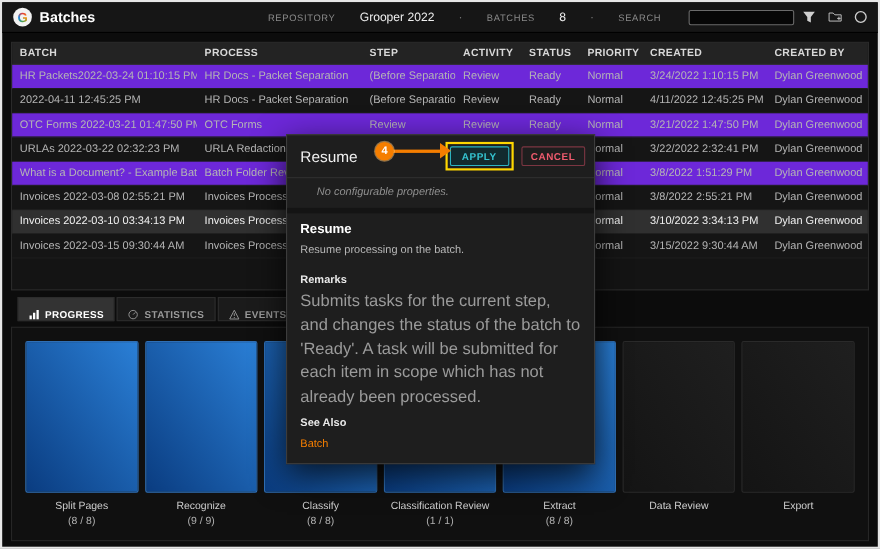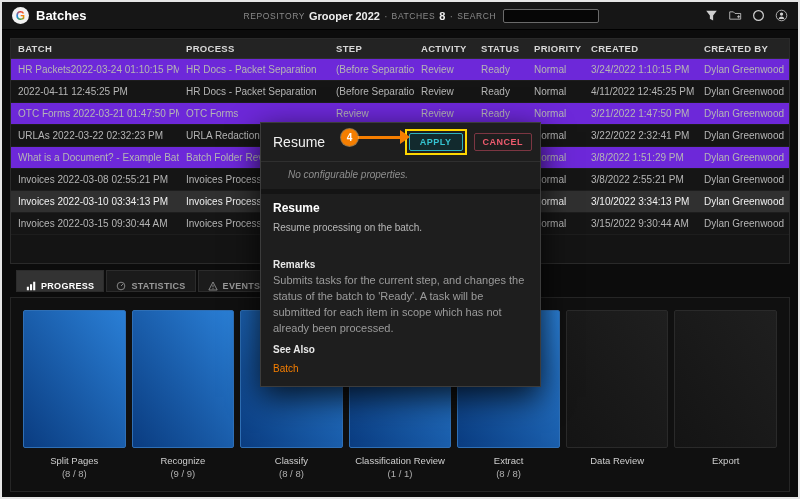--- a/index.html
+++ b/index.html
@@ -9,23 +9,23 @@
     font-family:"Liberation Sans", sans-serif;
     border:2px solid #e6e6e6;
     position:relative;
     overflow:hidden;
   }
   
   .topbar { height:28px; background:#161616; display:flex; align-items:center; padding:0 10px; gap:7px; border-bottom:1px solid #000; }
   .logo { width:17px; height:17px; border-radius:50%; background:#f2f2f2; display:flex; align-items:center; justify-content:center; flex:0 0 auto; }
   .logo span { font-weight:800; font-size:12px; background:conic-gradient(#e53935,#fb8c00,#43a047,#1e88e5,#e53935); -webkit-background-clip:text; background-clip:text; color:transparent; }
   .app-title { color:#fff; font-size:13px; font-weight:bold; }
-  .meta { margin-left:150px; display:flex; align-items:center; gap:4px; white-space:nowrap; }
+  .meta { margin-left:150px; display:flex; align-items:center; gap:22px; white-space:nowrap; }
   .lbl { color:#8a8a8a; font-size:8.5px; letter-spacing:.6px; }
-  .val { color:#eee; font-size:11px; font-weight:bold; }
+  .val { color:#eee; font-size:11px; font-weight:normal; }
   .dot { color:#777; font-size:11px; }
   .search { width:96px; height:14px; background:#060606; border:1px solid #6a6a6a; border-radius:2px; color:#ddd; font-size:10px; padding:0 4px; outline:none; margin-left:3px; }
   .top-icons { margin-left:auto; display:flex; gap:10px; align-items:center; color:#cfcfcf; }
   .ticon { display:flex; align-items:center; }
   
   .panel { margin:8px 8px 0; border:1px solid #2a2a2a; background:#141414; height:226px; overflow:hidden; }
   .thead, .trow { display:grid; grid-template-columns:168px 150px 85px 60px 53px 57px 113px 1fr; align-items:center; }
   .thead { background:#232323; height:20px; border-bottom:1px solid #2e2e2e; }
   .hcell { color:#d8d8d8; font-size:9.5px; font-weight:bold; padding-left:7px; letter-spacing:.3px; white-space:nowrap; overflow:hidden; }
   .trow { height:22px; background:#6d28d9; border-bottom:1px solid #1d1d1d; }
@@ -53,23 +53,23 @@
   .dlg-title { color:#f0f0f0; font-size:14px; font-weight:500; }
   .apply-hl { margin-left:auto; border:2px solid #ffd600; padding:2px; display:inline-flex; }
   .btn-apply { border:1px solid #2bb3c0; color:#35c4d1; background:#122a2e; font-size:9px; font-weight:bold; padding:3px 10px; letter-spacing:.5px; border-radius:2px; cursor:pointer; font-family:inherit; }
   .btn-cancel { border:1px solid #7c3642; color:#ef5b6e; background:transparent; font-size:9px; font-weight:bold; padding:3px 8px; margin-left:7px; letter-spacing:.5px; border-radius:2px; cursor:pointer; font-family:inherit; }
   .badge { position:absolute; left:80px; top:6px; width:17px; height:17px; border-radius:50%; background:#f57e00; color:#fff; font-size:10px; font-weight:bold; display:flex; align-items:center; justify-content:center; box-shadow:0 0 0 1px rgba(255,200,120,.5); z-index:3; }
   .arrow-line { position:absolute; left:96px; top:13px; width:44px; height:3px; background:#f57e00; z-index:2; }
   .arrow-head { position:absolute; left:139px; top:7px; width:0; height:0; border-left:10px solid #f57e00; border-top:7px solid transparent; border-bottom:7px solid transparent; z-index:2; }
   .dlg-noprops { border-top:1px solid #2f2f2f; padding:7px 27px 9px; color:#8f8f8f; font-style:italic; font-size:10px; }
   .dlg-help { border-top:5px solid #141414; padding:7px 12px 10px; }
   .help-title { color:#fff; font-size:12px; font-weight:bold; margin-bottom:7px; }
-  .help-desc { color:#b8b8b8; font-size:10px; margin-bottom:26px; }
+  .help-desc { color:#b8b8b8; font-size:10px; margin-bottom:16px; }
   .help-sub { color:#e8e8e8; font-size:10px; font-weight:bold; margin-bottom:3px; }
-  .help-text { color:#9b9b9b; font-size:11px; line-height:1.45; margin-bottom:7px; }
+  .help-text { color:#9b9b9b; font-size:15px; line-height:1.45; margin-bottom:7px; }
   .help-link { color:#f57e00; font-size:10px; text-decoration:none; cursor:pointer; }
 </style>
 </head>
 <body>
 
 <header class="topbar">
   <div class="logo">
       <span>G</span>
     </div>
   <div class="app-title">Batches</div>

